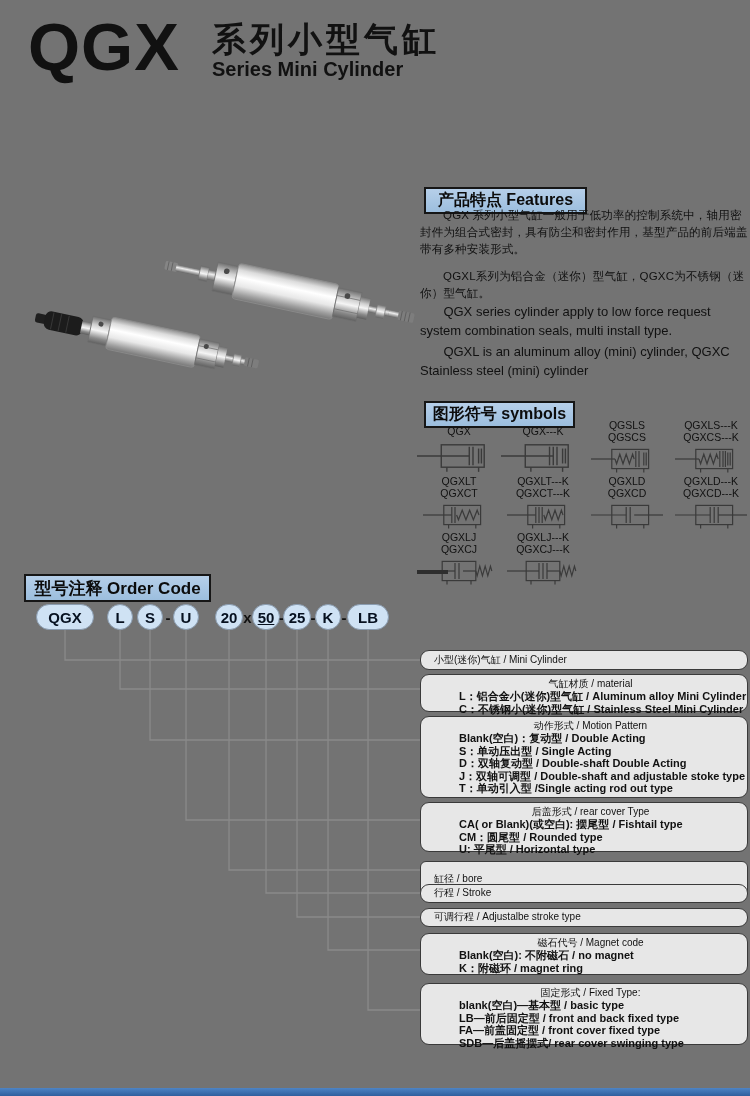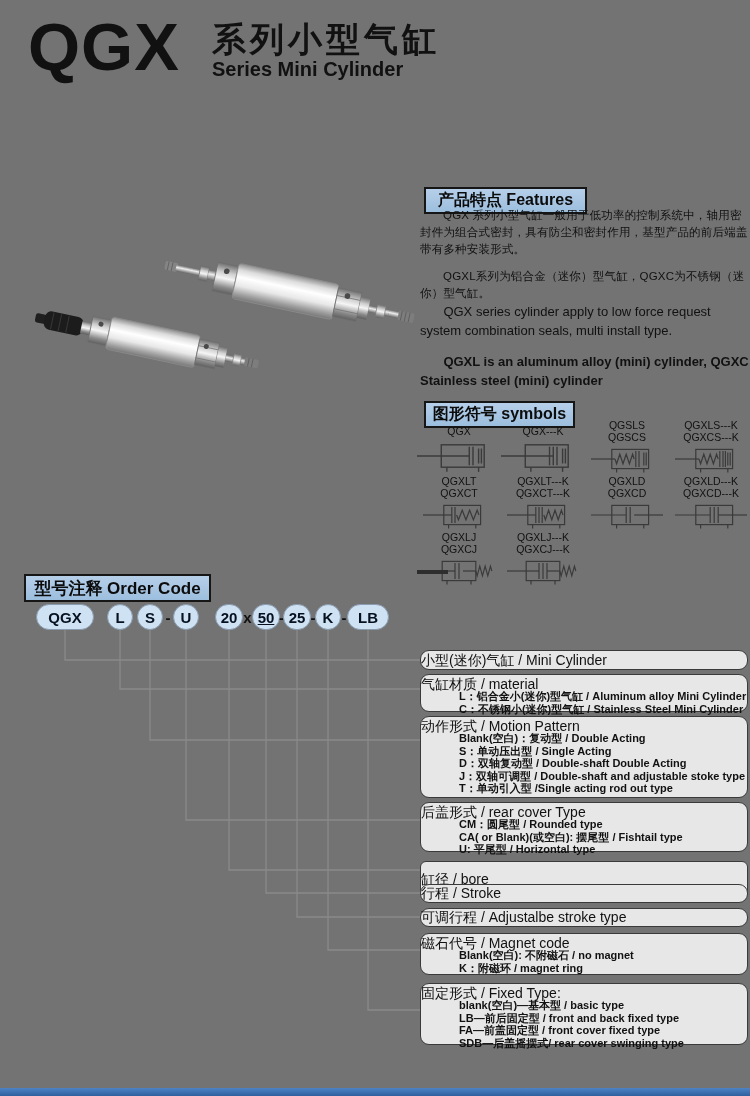--- a/index.html
+++ b/index.html
@@ -17,39 +17,39 @@
   #features-header{left:424px;top:169px;width:163px;height:27px;font-size:16px;}
   #symbols-header{left:424px;top:383px;width:151px;height:27px;font-size:16px;}
   #ordercode-header{left:24px;top:556px;width:187px;height:28px;font-size:17px;}
 
   
   .feat-text{position:absolute;left:420px;top:207px;width:331px;}
   .feat-text p{margin:0;}
   .feat-cn{font-size:11.5px;line-height:17px;text-indent:2em;letter-spacing:0.2px;}
   .feat-cn.second{margin-top:10px;}
   .feat-en{font-size:13px;line-height:19px;text-indent:1.8em;margin-top:11px;}
-  .feat-en.second{margin-top:12px;font-weight:bold;}
+  .feat-en.second{margin-top:2px;}
 
   
   #symbols-grid{position:absolute;left:417px;top:419px;width:336px;display:flex;flex-wrap:wrap;}
   .sym-cell{width:25%;height:56px;display:flex;flex-direction:column;align-items:center;justify-content:flex-end;box-sizing:border-box;}
   .sym-labels{font-size:10.5px;line-height:12px;text-align:center;color:#111;white-space:nowrap;}
   .symsvg{display:block;}
   .symsvg line,.symsvg rect,.symsvg path{stroke:#3a3a3a;stroke-width:1.5;fill:none;}
 
   
   .bub{position:absolute;top:604px;height:26px;background:#cfe2f4;border:1.5px solid #8a9cb0;border-radius:14px;
        display:flex;align-items:center;justify-content:center;font-weight:bold;font-size:15px;color:#06101f;box-sizing:border-box;}
   .sep{position:absolute;top:604px;height:26px;width:12px;display:flex;align-items:center;justify-content:center;
        font-weight:bold;font-size:15px;color:#111;}
 
   
   .cbox{position:absolute;left:420px;width:328px;background:#e7e7e7;border:1.5px solid #3a3a3a;border-radius:9px;
         box-sizing:border-box;padding:3px 0 0 0;}
-  .cbox .bt{font-size:14px;line-height:12.4px;white-space:nowrap;}
+  .cbox .bt{font-size:10px;line-height:12.4px;padding-left:13px;white-space:nowrap;text-align:center;}
   .cbox .bl{font-size:11px;line-height:12.4px;padding-left:38px;white-space:nowrap;font-weight:bold;}
   .cbox.single{display:flex;align-items:center;padding:0;}
 
   
   #connectors{position:absolute;left:0;top:0;width:750px;height:1096px;pointer-events:none;}
   #connectors path{stroke:#8a8a8a;stroke-width:1.3;fill:none;}
 
   #divider-mark{position:absolute;left:417px;top:570px;width:31px;height:4px;background:#2e2e2e;}
   #bottom-bar{position:absolute;left:0;top:1088px;width:750px;height:8px;
               background:linear-gradient(180deg,#4d84c5,#2f5f9e);}
@@ -352,22 +352,22 @@
       <div class="cbox" style="top: 716px; height: 82px;">
         <div class="bt">动作形式  / Motion Pattern</div>
         <div class="bl">Blank(空白)：复动型 / Double Acting</div>
         <div class="bl">S：单动压出型  / Single Acting</div>
         <div class="bl">D：双轴复动型 / Double-shaft Double Acting</div>
         <div class="bl">J：双轴可调型 / Double-shaft and adjustable stoke type</div>
         <div class="bl">T：单动引入型 /Single acting rod out type</div>
       </div>
       <div class="cbox" style="top: 802px; height: 50px;">
         <div class="bt">后盖形式 / rear  cover Type</div>
+        <div class="bl">CA( or Blank)(或空白): 摆尾型 / Fishtail type</div>
         <div class="bl">CM：圆尾型 / Rounded type</div>
-        <div class="bl">CA( or Blank)(或空白): 摆尾型 / Fishtail type</div>
         <div class="bl">U: 平尾型 / Horizontal type</div>
       </div>
       <div class="cbox single" style="top: 861px; height: 37px; border-radius: 6px;">
         <div class="bt">缸径 / bore</div>
       </div>
       <div class="cbox single" style="top: 884px; height: 19px;">
         <div class="bt">行程 / Stroke</div>
       </div>
       <div class="cbox single" style="top: 908px; height: 19px;">
         <div class="bt">可调行程 / Adjustalbe stroke type</div>

